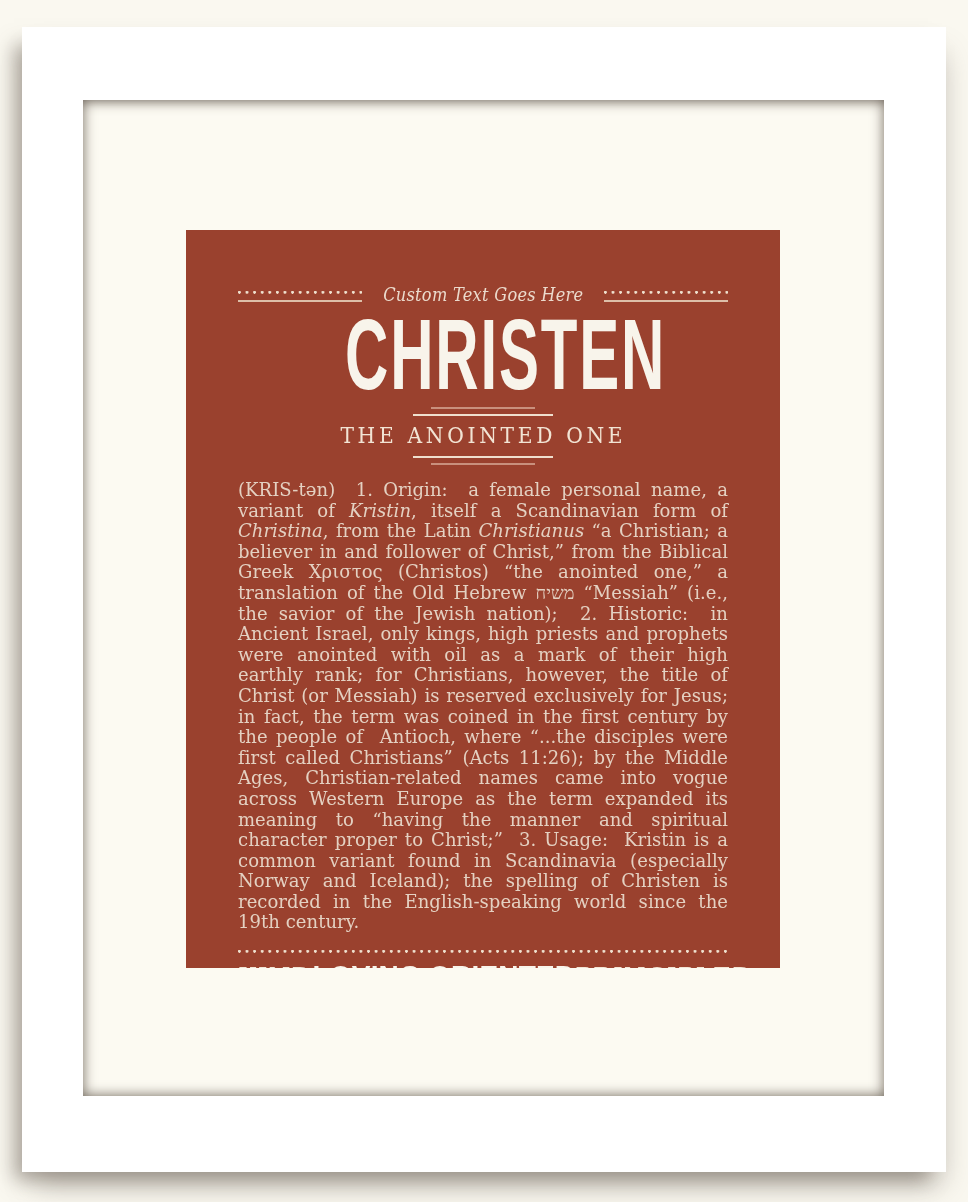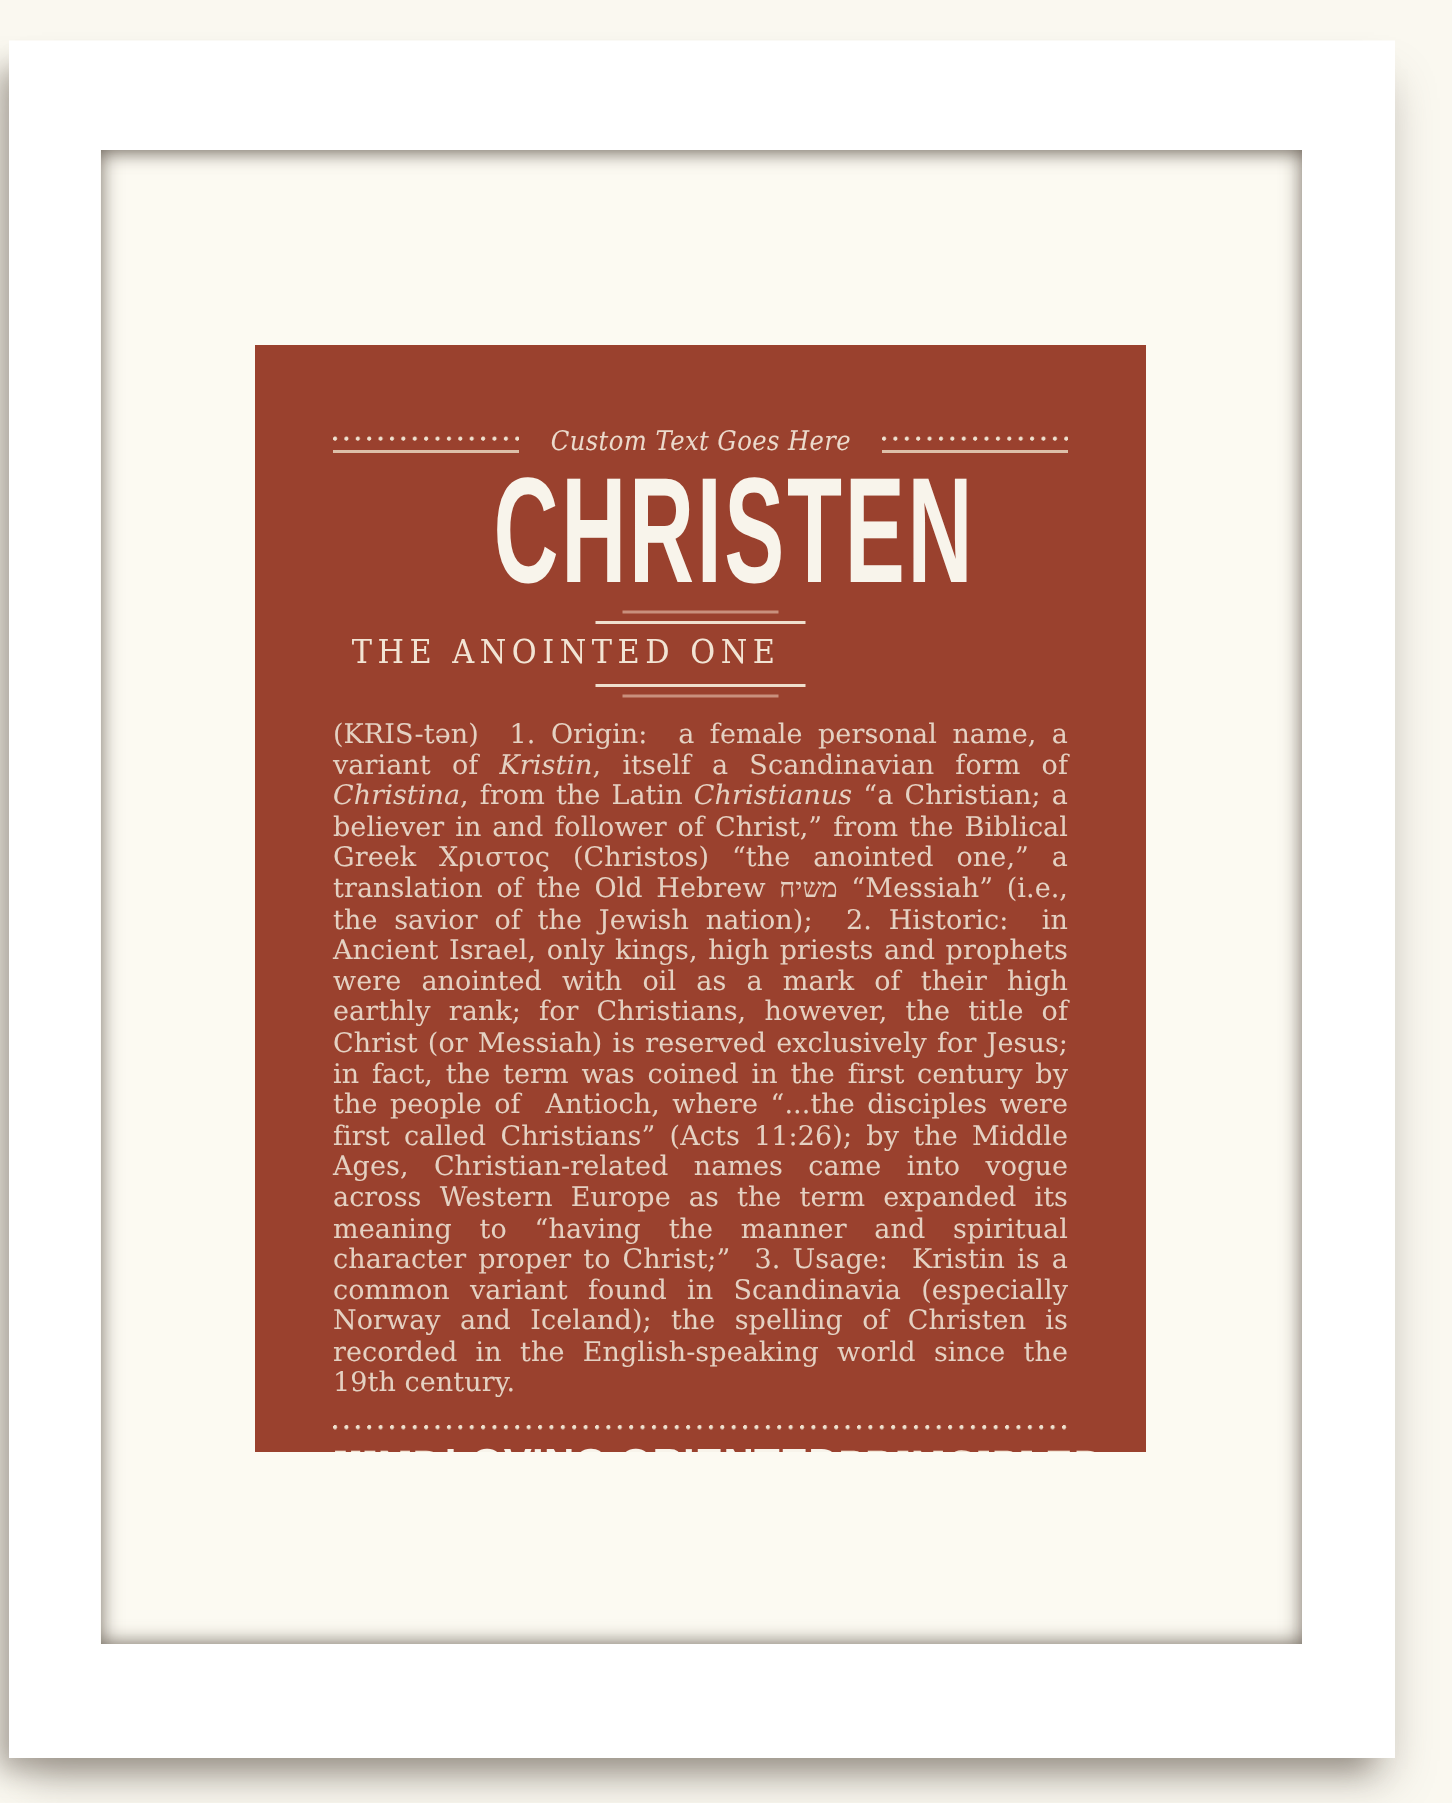--- a/index.html
+++ b/index.html
@@ -15,21 +15,21 @@
     --line-tan:#C9907D;
     --line-cream:#EFDFCE;
     --underline-tan:#DDBFA9;
     --divider-tan:#D3A08B;
   }
   *{margin:0;padding:0;box-sizing:border-box;}
   body{background:var(--page-background);font-family:"DejaVu Serif",serif;}
   .page{position:relative;width:968px;height:1202px;background:var(--page-background);overflow:hidden;}
 
   .frame{
-    position:absolute;left:6px;top:27px;width:924px;height:1145px;
+    position:absolute;left:22px;top:27px;width:924px;height:1145px;
     background:var(--frame);
     box-shadow:-13px 13px 18px -5px rgba(105,95,85,.50), 4px 20px 28px -8px rgba(105,95,85,.38);
     padding-left:12px;
   }
   .mat{
     position:absolute;left:61px;top:73px;right:62px;bottom:76px;
     background:var(--mat);
     box-shadow:
       inset 0 10px 11px -7px rgba(95,85,75,.70),
       inset 0 -10px 11px -7px rgba(95,85,75,.55),
@@ -59,21 +59,21 @@
     display:inline-block;font-family:"Liberation Sans",sans-serif;font-weight:700;
     font-size:100px;line-height:88px;letter-spacing:3px;color:var(--name-text);
     transform:scaleX(.60);transform-origin:center;white-space:nowrap;
   }
 
   .pair{display:flex;flex-direction:column;align-items:center;gap:5px;}
   .pair.top{margin-top:9px;}
   .pair .l-tan{width:104px;height:2px;background:var(--line-tan);}
   .pair .l-cream{width:140px;height:2px;background:var(--line-cream);}
 
-  .subtitle-wrap{margin-top:8px;text-align:left;height:24px;}
+  .subtitle-wrap{margin-top:8px;text-align:center;height:24px;}
   .subtitle{
     display:inline-block;font-family:"DejaVu Serif",serif;font-size:22px;line-height:24px;
     letter-spacing:4px;color:var(--subtitle-text);white-space:nowrap;
     transform:scaleX(.92);transform-origin:center;
   }
   .pair.bottom{margin-top:8px;}
 
   .paragraph{
     margin-top:15px;font-family:"DejaVu Serif",serif;font-size:18px;line-height:20.6px;
     color:var(--body-text);text-align:justify;letter-spacing:.05px;

